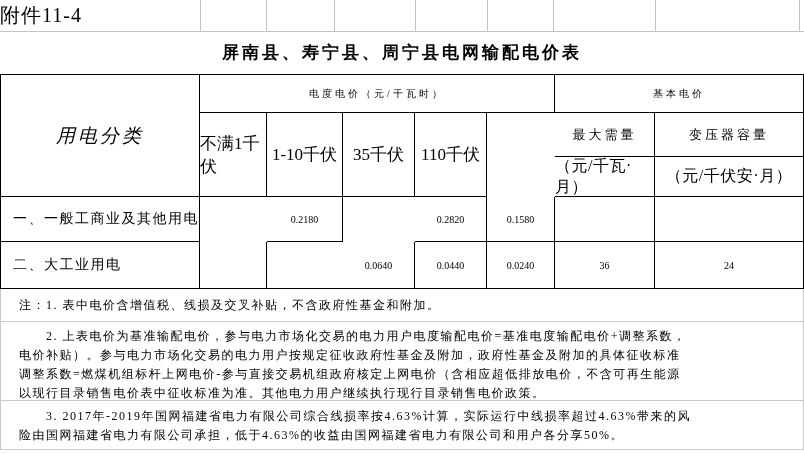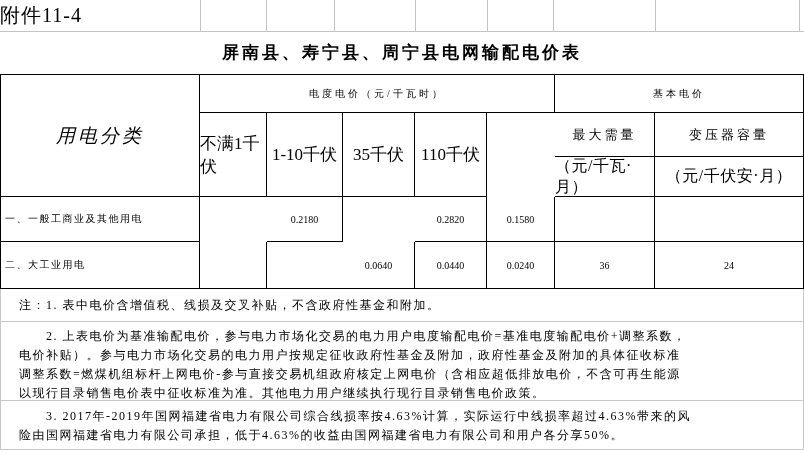--- a/index.html
+++ b/index.html
@@ -25,21 +25,21 @@
   .cell{border-right:1px solid #000;border-bottom:1px solid #000;display:flex;
     align-items:center;justify-content:center;font-size:10px;box-sizing:border-box;overflow:hidden;}
   .cell.last-col{border-right:none;}
   .cell.bottom-row{border-bottom:none;}
   .cell.cat-head{grid-column:1;grid-row:1/4;font-size:19px;letter-spacing:3px;font-style:italic;}
   .cell.group-energy{grid-column:2/7;grid-row:1;letter-spacing:3px;}
   .cell.group-basic{grid-column:7/9;grid-row:1;letter-spacing:3px;}
   .cell.volt{grid-row:2/4;font-size:17px;}
   .cell.sub-head{letter-spacing:3px;font-size:13px;font-family:Liberation Mono, monospace;}
   .cell.unit{font-size:16px;letter-spacing:0.5px;}
-  .cell.row-label{justify-content:flex-start;padding-left:4px;font-size:10px;letter-spacing:1.5px;}
+  .cell.row-label{justify-content:flex-start;padding-left:12px;font-size:14px;letter-spacing:1.5px;}
 
   
   .notes{position:absolute;top:289px;left:0;width:804px;box-sizing:border-box;
     border-left:1px solid #c9c9c9;border-right:1px solid #c9c9c9;}
   .note-block{border-bottom:1px solid #c9c9c9;box-sizing:border-box;overflow:hidden;}
   .note-block.b1{height:33px;padding-top:7px;}
   .note-block.b2{height:79px;padding-top:5px;}
   .note-block.b3{height:49px;padding-top:6px;}
   .note-line{white-space:nowrap;font-size:12px;letter-spacing:1.5px;line-height:19px;
     padding-left:18px;overflow:hidden;}

